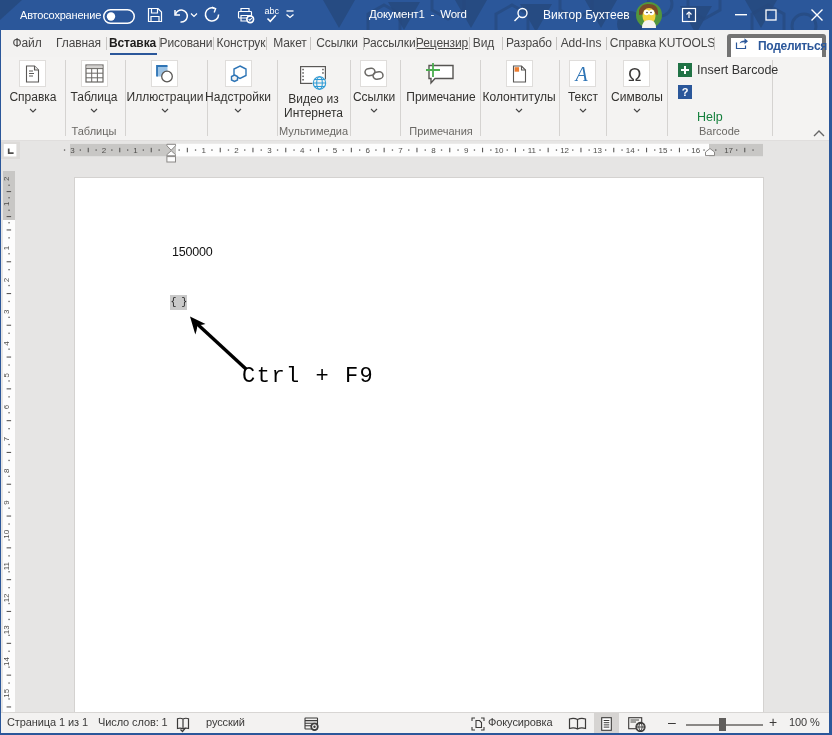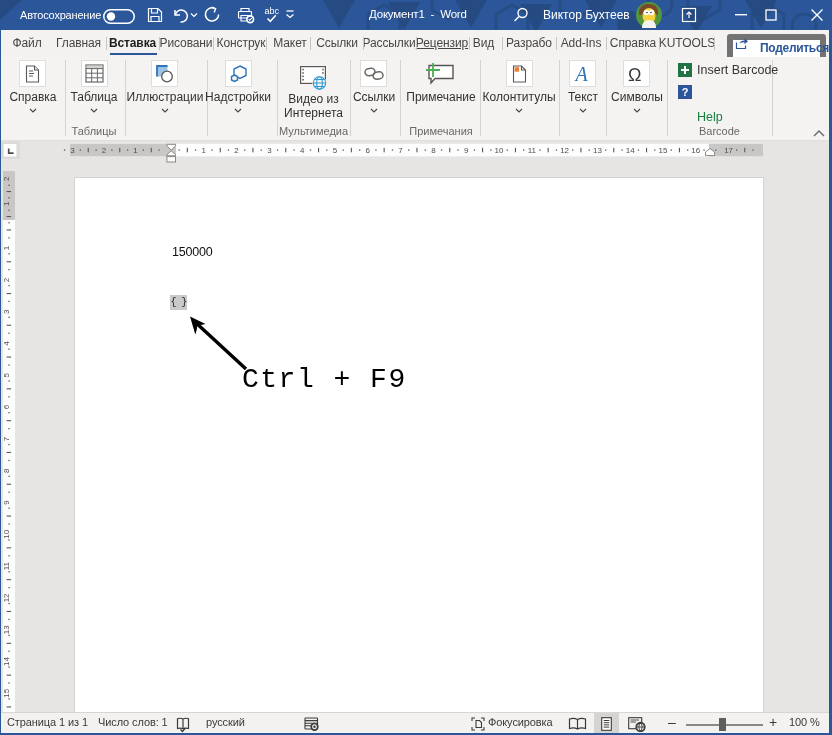--- a/index.html
+++ b/index.html
@@ -10,21 +10,21 @@
 
 #titlebar { position:absolute; left:0; top:0; width:832px; height:30px; background:#2b579a; color:#fff; }
 #titlebar .txt { position:absolute; font-size:12px; color:#fff; white-space:nowrap; }
 
 
 #tabrow { position:absolute; left:0; top:30px; width:832px; height:27px; background:#f3f2f1;padding-left:32px; }
 .tab { position:absolute; top:0; height:27px; line-height:26px; font-size:12px; letter-spacing:-0.1px; color:#474645; text-align:center; white-space:nowrap; }
 .tabsep { position:absolute; top:7px; height:13px; width:1px; background:#c8c6c4; }
 #tab-active { color:#1e1d1c; font-weight:bold; }
 #tab-active-line { position:absolute; height:2.5px; background:#2b579a; }
-#sharebtn { position:absolute; left:727px; top:4px; width:99px; height:36px; background:#fff; border:6px solid #737373; border-radius:3px; color:#2b579a; font-weight:bold; font-size:12px; letter-spacing:-0.3px; text-align:right; padding-left:27px; line-height:17px; }
+#sharebtn { position:absolute; left:727px; top:4px; width:99px; height:36px; background:#fff; border:4px solid #737373; border-radius:3px; color:#2b579a; font-weight:bold; font-size:12px; letter-spacing:-0.3px; text-align:right; padding-left:27px; line-height:17px; }
 
 
 #ribbon { position:absolute; left:0; top:57px; width:832px; height:84px; background:#f4f3f2; border-bottom:1px solid #e0dedd; }
 .gsep { position:absolute; top:3px; height:76px; width:1px; background:#d5d3d1; }
 .iconbox { position:absolute; top:3px; width:27px; height:27px; background:#fff; border:1px solid #dfdddb; }
 .rlabel { position:absolute; top:33px; font-size:12px; color:#33322f; text-align:center; white-space:nowrap; }
 .rchev { position:absolute; top:50px; text-align:center; }
 .glabel { position:absolute; top:68px; font-size:11px; color:#6a6865; text-align:center; white-space:nowrap; }
 
 
@@ -494,21 +494,21 @@
   <text x="9.2" y="552.5" font-size="8" text-anchor="middle" fill="#4f4e4c" font-family="Liberation Sans" transform="rotate(-90 9 552.5)">15</text>
   </svg>
   <div id="page"></div>
 
   <div class="abs" style="left:172px; top:104px; font-size:12.5px; letter-spacing:-0.2px; color:#111;">150000</div>
   <div class="abs" style="left:170px; top:153.5px; width:17px; height:15px; background:#c9c9c9; font-family:'Liberation Mono',monospace; font-size:10px; letter-spacing:-0.6px; color:#222; text-align:center; line-height:15px; white-space:nowrap;">{ }</div>
   <svg class="abs" style="left:183px; top:170px;" width="66" height="62" viewBox="0 0 66 62">
     <path d="M11 10 L63 58" stroke="#000" stroke-width="3.4" fill="none"></path>
     <path d="M7 5.5 L22.5 13 Q16.5 14.6 13.9 13.4 Q14.9 16.2 12.3 23.5 Z" fill="#000"></path>
   </svg>
-  <div class="abs" style="left:242px; top:223px; font-family:'Liberation Mono',monospace; font-size:28px; letter-spacing:1.5px; color:#000;">Ctrl + F9</div>
+  <div class="abs" style="left:242px; top:223px; font-family:'Liberation Mono',monospace; font-size:22px; letter-spacing:1.5px; color:#000;">Ctrl + F9</div>
 </div>
 
 <div id="statusbar">
   <div class="s" style="left:7px;">Страница 1 из 1</div>
   <div class="s" style="left:98px;">Число слов: 1</div>
   <svg class="abs" style="left:176px; top:4px;" width="15" height="16" viewBox="0 0 15 16" fill="none" stroke="#3b3a39" stroke-width="1.2">
     <path d="M7 2 Q4.5 0.7 1.5 1.7 V11.5 Q4.5 10.5 7 11.8 Q9.5 10.5 12.5 11.5 V1.7 Q9.5 0.7 7 2 V11"></path>
     <path d="M4.5 12.5 l2 2 3-3.6" stroke-width="1.3"></path>
   </svg>
   <div class="s" style="left:206px;">русский</div>

